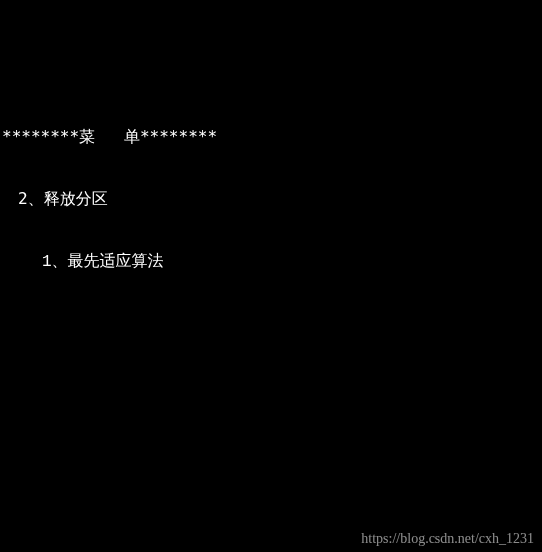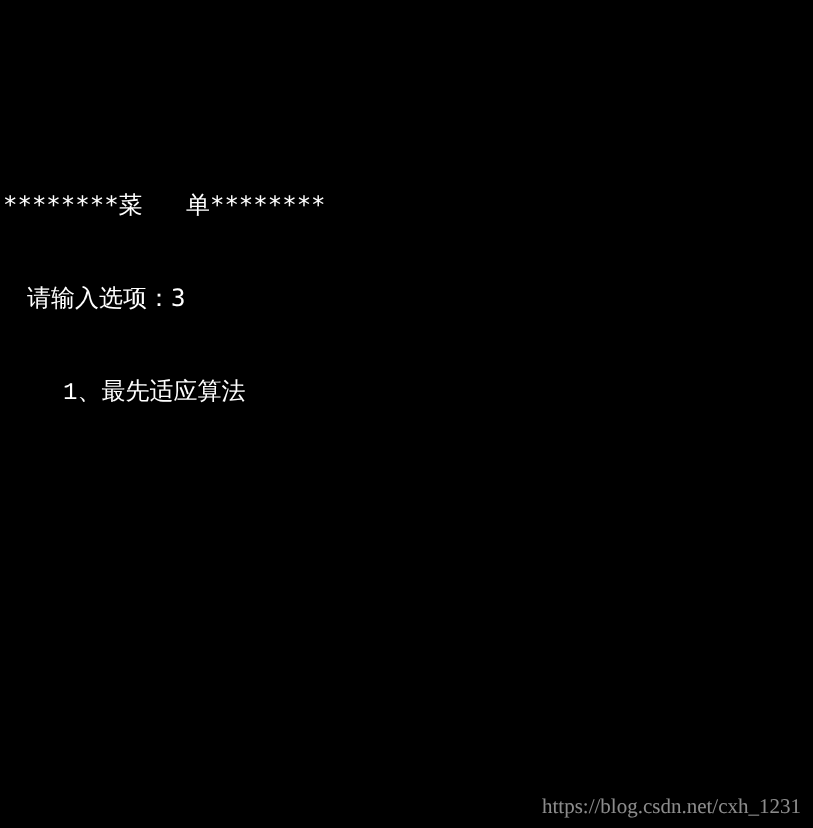--- a/index.html
+++ b/index.html
@@ -30,21 +30,21 @@
     .indent1 { padding-left: 16px; }
     .indent2 { padding-left: 40px; font-family: Liberation Mono, monospace; }
   </style>
 </head>
 <body>
 
 
 
 <div class="terminal">
   <div class="row"><span>********</span><span>菜   单</span><span>********</span></div>
-  <div class="row indent1"><span>请输入选项：</span><span>3</span></div>
+  <div class="row indent1">2、释放分区</div>
   <div class="row indent2">1、最先适应算法</div>
   
   
   
   
   
   
   
   
   

